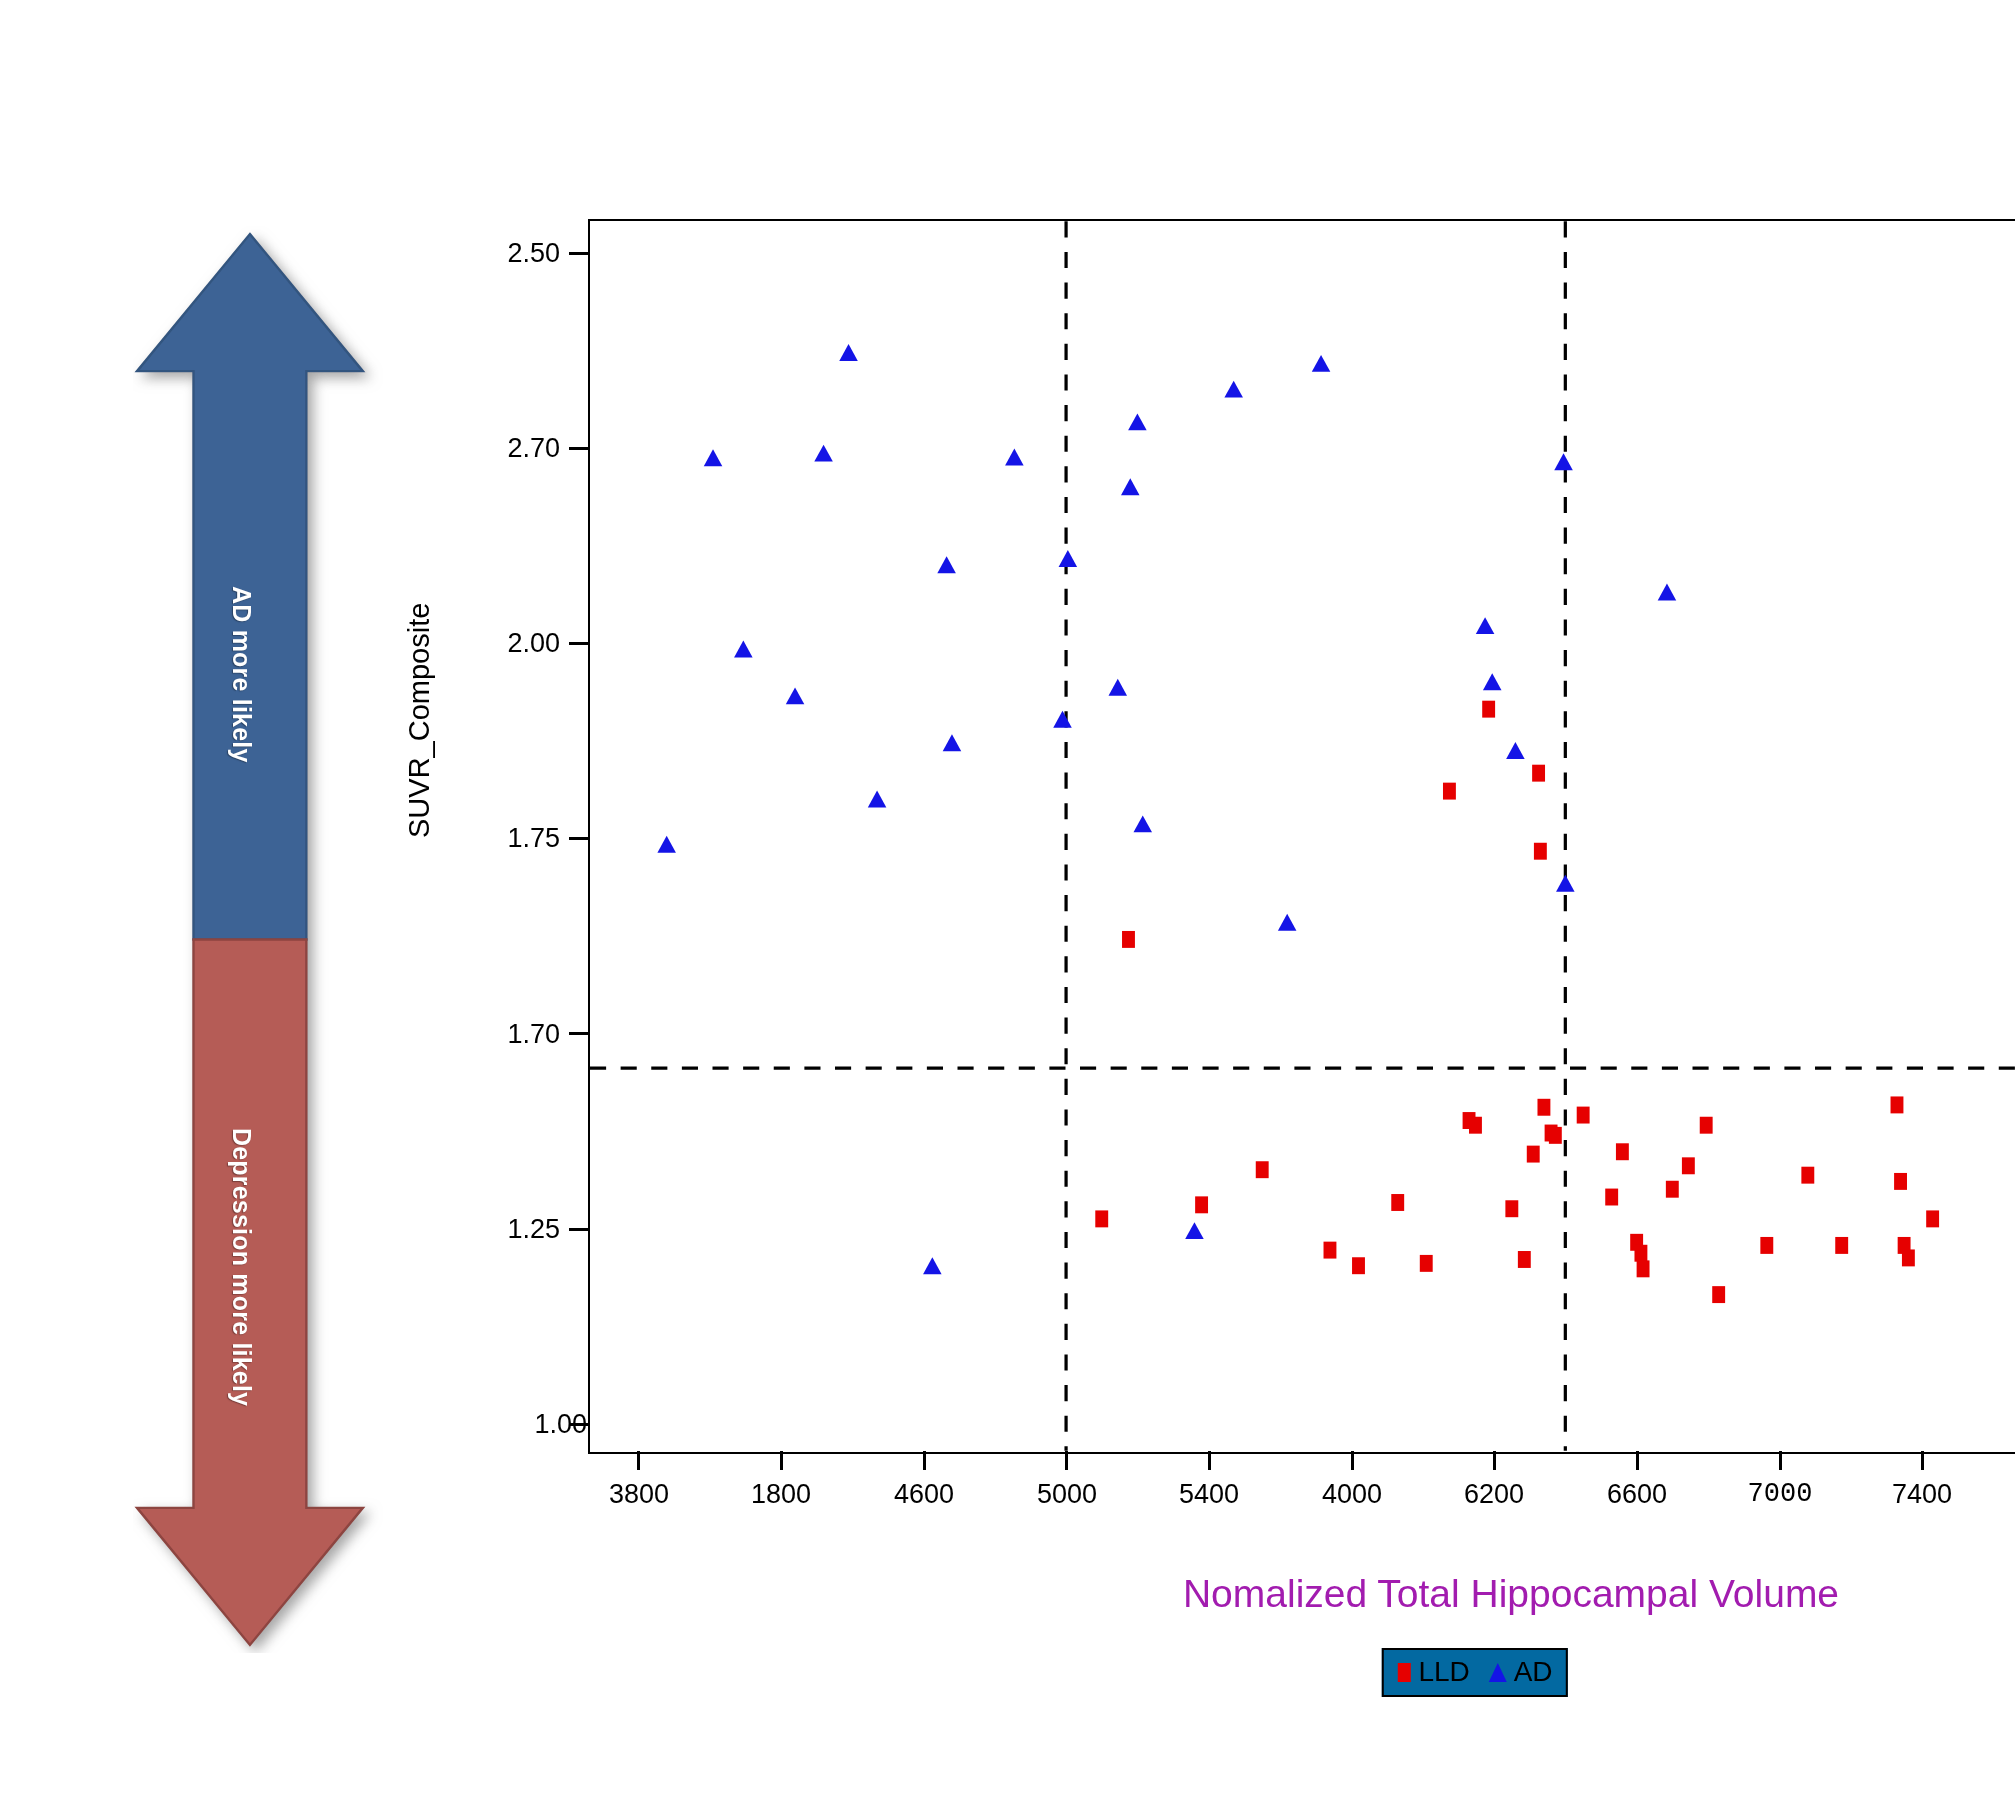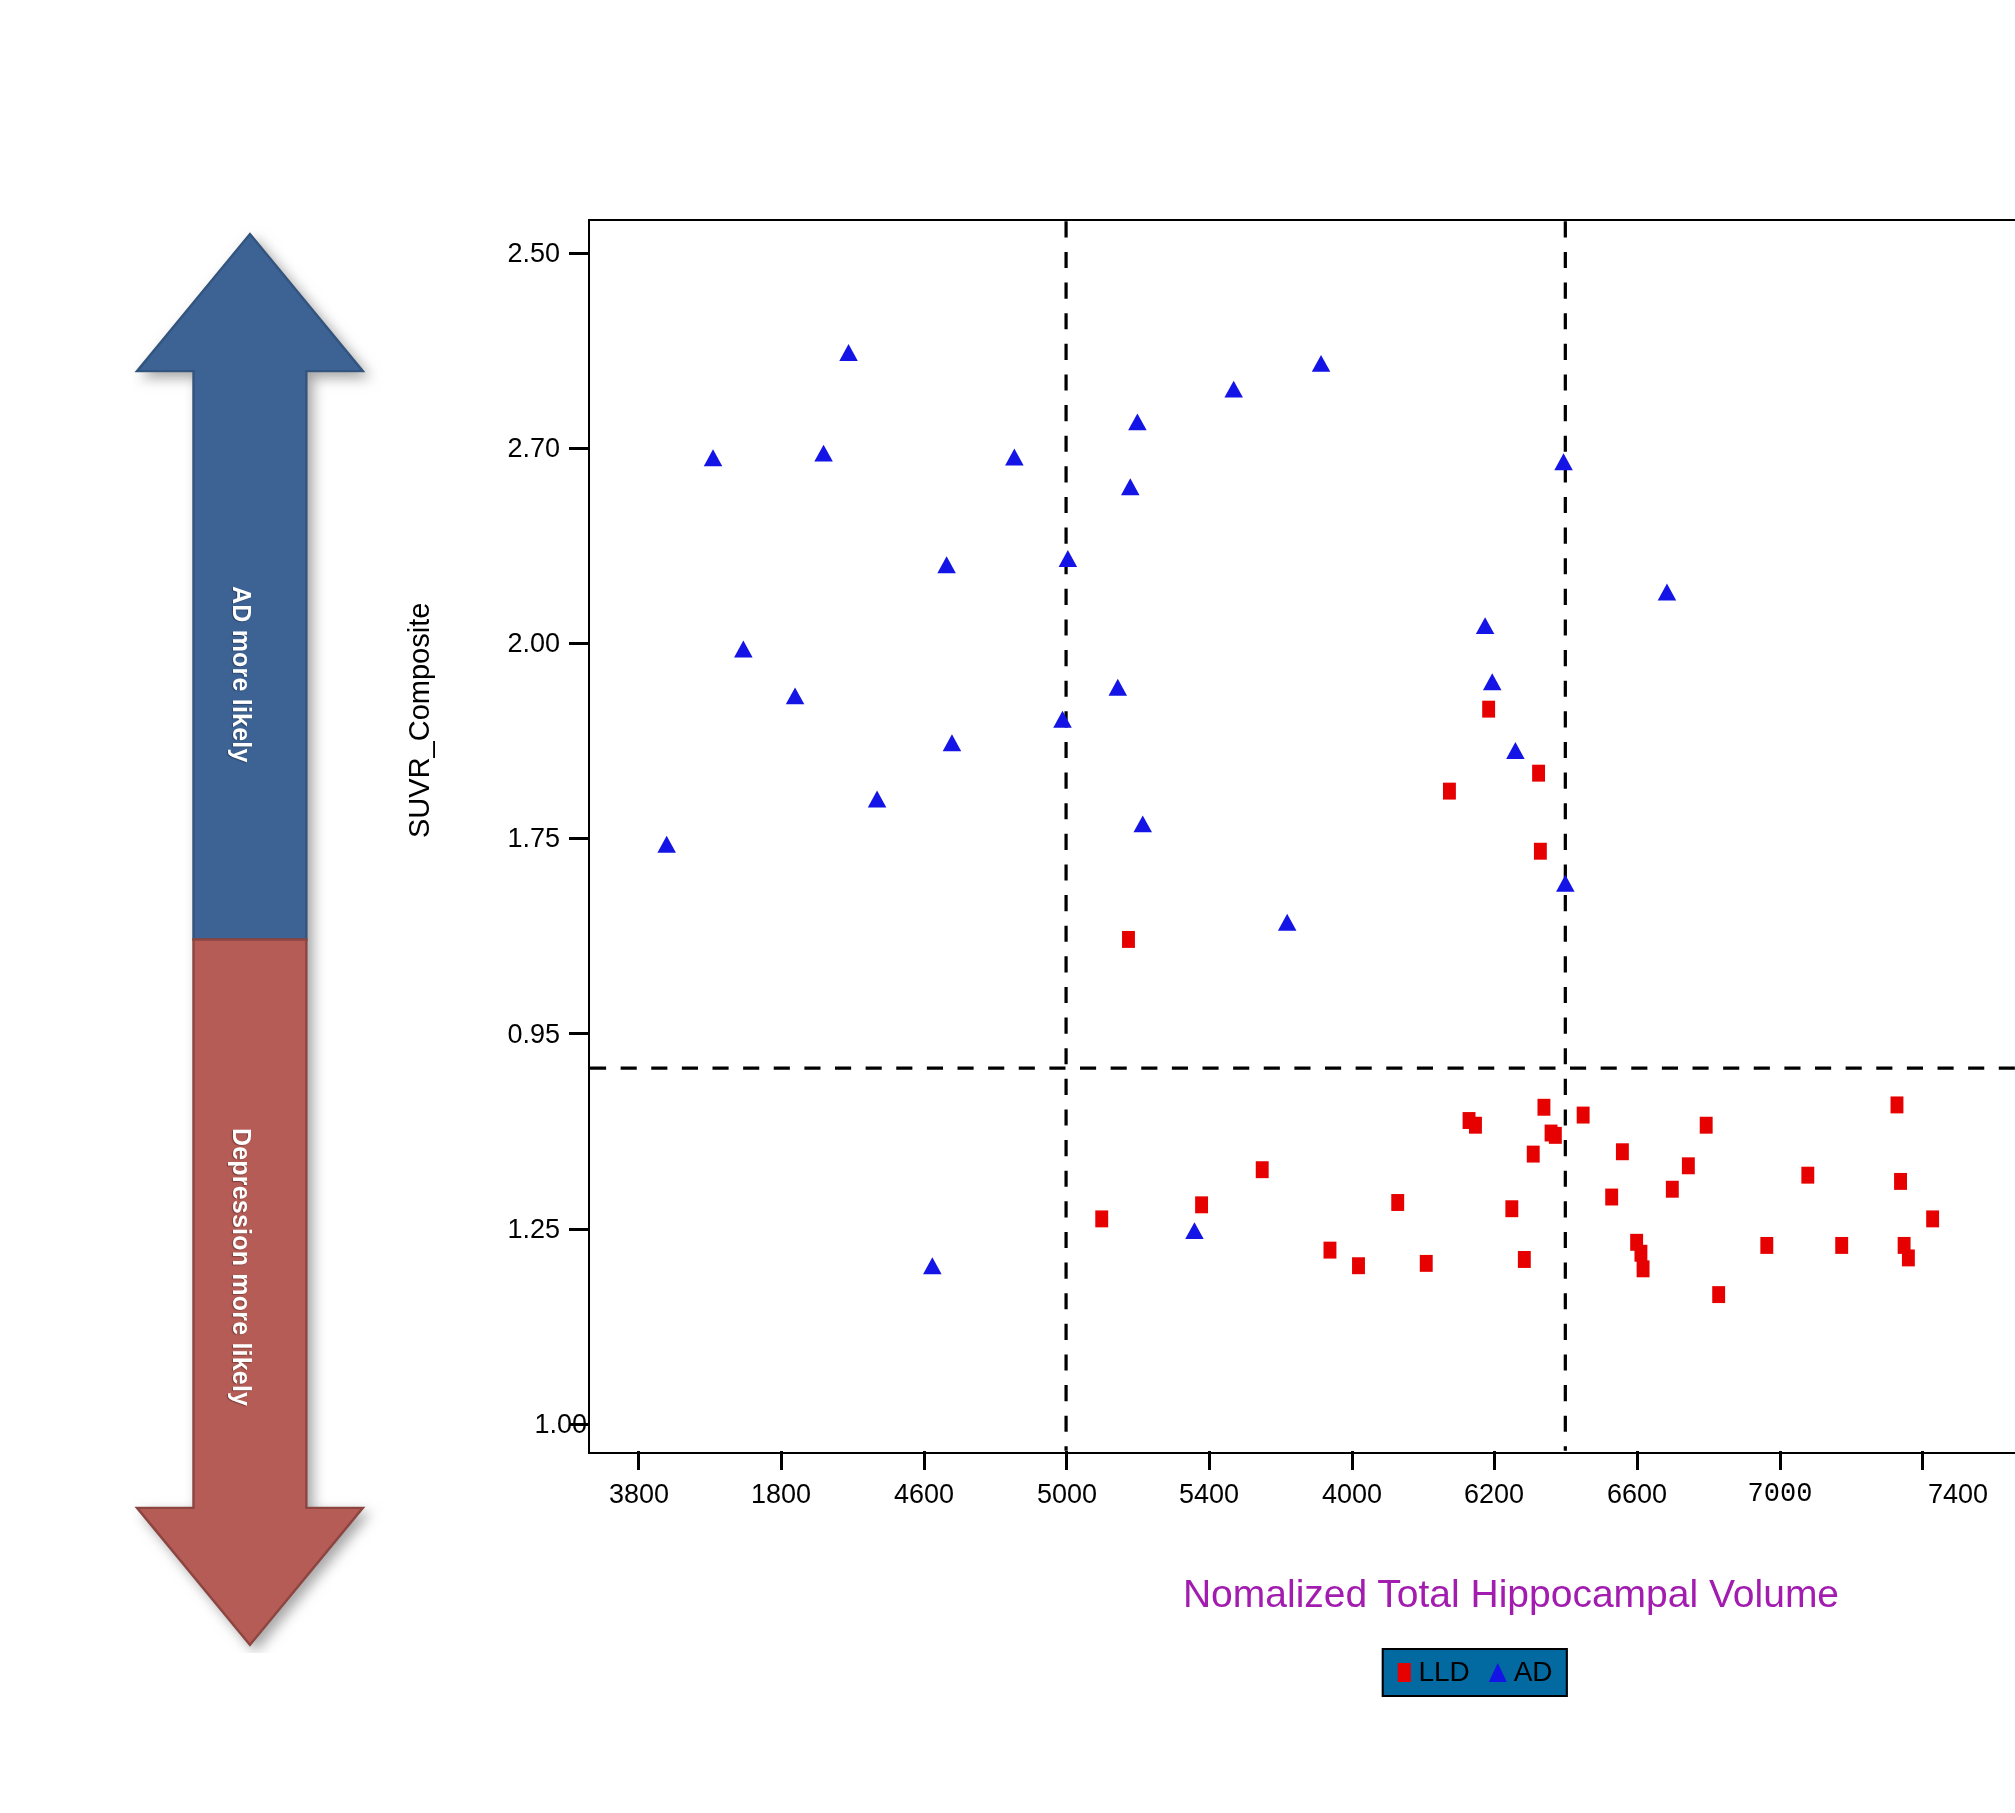--- a/index.html
+++ b/index.html
@@ -232,21 +232,21 @@
         </svg>
     </div>
   </div>
 
   <div id="y-ticks-host">
       <div class="xtick" style="left: 569px; top: 1423px; width: 18.5px; height: 2.8px;"></div>
       <div class="y-axis-label" style="left: 502px; top: 1424px; width: 85px;">1.00</div>
       <div class="xtick" style="left: 569px; top: 1228px; width: 18.5px; height: 2.8px;"></div>
       <div class="y-axis-label" style="left: 475px; top: 1229px; width: 85px;">1.25</div>
       <div class="xtick" style="left: 569px; top: 1032px; width: 18.5px; height: 2.8px;"></div>
-      <div class="y-axis-label" style="left: 475px; top: 1034px; width: 85px;">0.95</div>
+      <div class="y-axis-label" style="left: 475px; top: 1034px; width: 85px;">1.70</div>
       <div class="xtick" style="left: 569px; top: 837px; width: 18.5px; height: 2.8px;"></div>
       <div class="y-axis-label" style="left: 475px; top: 838px; width: 85px;">1.75</div>
       <div class="xtick" style="left: 569px; top: 642px; width: 18.5px; height: 2.8px;"></div>
       <div class="y-axis-label" style="left: 475px; top: 643px; width: 85px;">2.00</div>
       <div class="xtick" style="left: 569px; top: 447px; width: 18.5px; height: 2.8px;"></div>
       <div class="y-axis-label" style="left: 475px; top: 448px; width: 85px;">2.70</div>
       <div class="xtick" style="left: 569px; top: 252px; width: 18.5px; height: 2.8px;"></div>
       <div class="y-axis-label" style="left: 475px; top: 253px; width: 85px;">2.50</div>
     </div>
   <div id="x-ticks-host">
@@ -262,21 +262,21 @@
       <div class="x-axis-label" style="left: 1209px; top: 1479px;">5400</div>
       <div class="xtick" style="left: 1351px; top: 1451px;"></div>
       <div class="x-axis-label" style="left: 1352px; top: 1479px;">4000</div>
       <div class="xtick" style="left: 1493px; top: 1451px;"></div>
       <div class="x-axis-label" style="left: 1494px; top: 1479px;">6200</div>
       <div class="xtick" style="left: 1636px; top: 1451px;"></div>
       <div class="x-axis-label" style="left: 1637px; top: 1479px;">6600</div>
       <div class="xtick" style="left: 1779px; top: 1451px;"></div>
       <div class="x-axis-label" style="left: 1780px; top: 1479px; font-family: Liberation Mono, monospace;">7000</div>
       <div class="xtick" style="left: 1921px; top: 1451px;"></div>
-      <div class="x-axis-label" style="left: 1922px; top: 1479px; margin-left: 36px;">7400</div>
+      <div class="x-axis-label" style="left: 1922px; top: 1479px;">7400</div>
     </div>
 
   <div id="y-axis-title">SUVR_Composite</div>
   <div id="x-axis-title">Nomalized Total Hippocampal Volume</div>
 
   <div id="legend">
     <div class="legend-entry">
       <span class="sw-square"></span>
       <span class="legend-text">LLD</span>
     </div>

